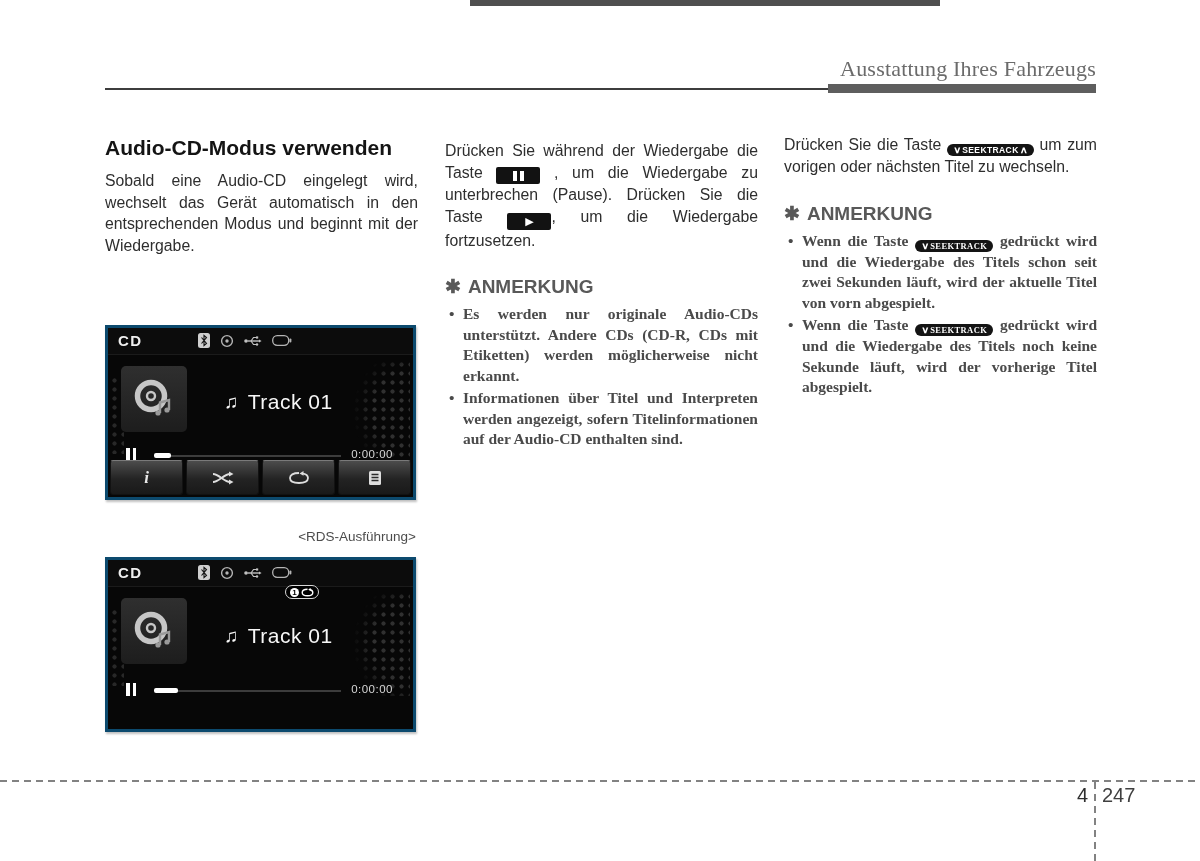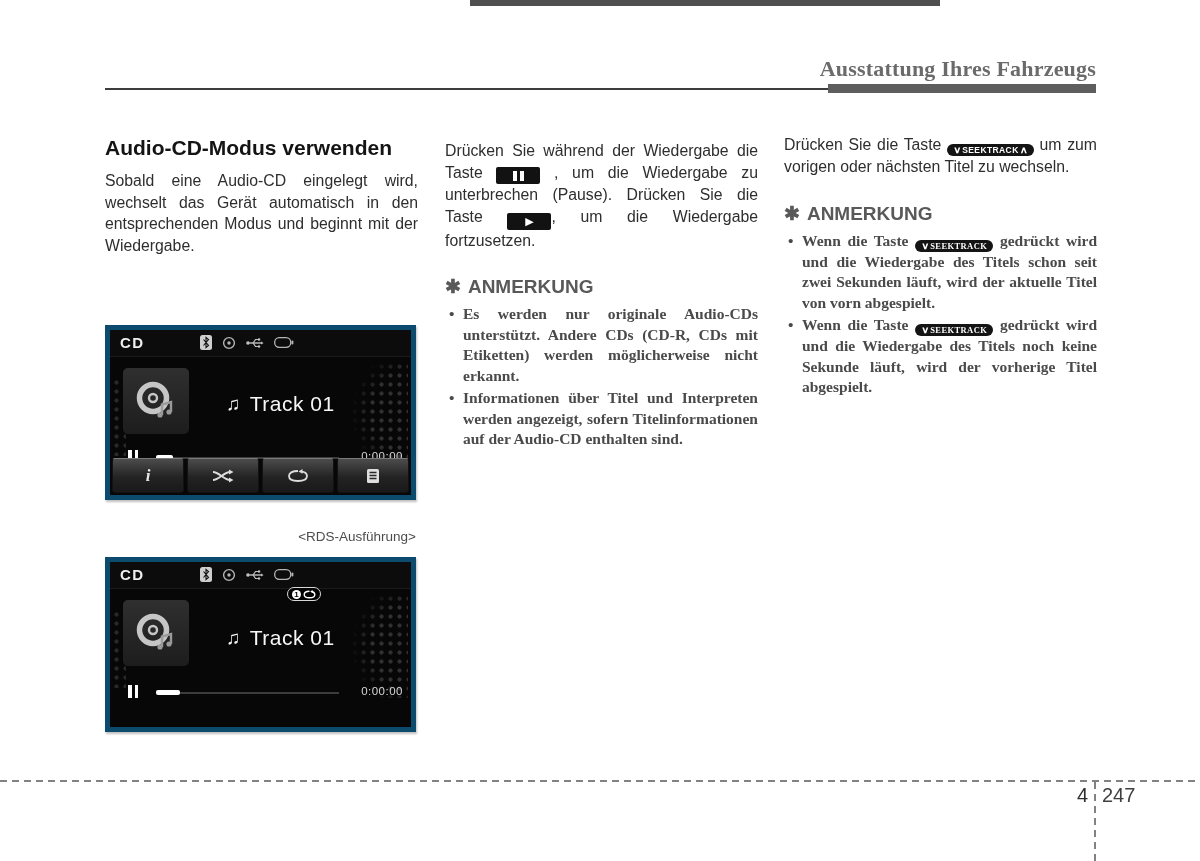--- a/index.html
+++ b/index.html
@@ -3,21 +3,21 @@
 <meta charset="utf-8">
 <style>
   html,body { margin:0; padding:0; }
   body { width:1200px; height:861px; background:#ffffff; position:relative;
          font-family:"Liberation Sans", sans-serif; overflow:hidden; }
   .abs { position:absolute; }
 
   
   .top-crop-bar { left:470px; top:0; width:470px; height:6px; background:#4f4f4f; }
   .header-title { top:56px; right:104px; font-family:"Liberation Serif", serif;
-                  font-size:22px; color:#6b6b6b; letter-spacing:.2px;font-weight:bold; }
+                  font-size:22px; color:#6b6b6b; letter-spacing:.2px; }
   .header-rule  { left:105px; top:88px; width:733px; height:2px; background:#3d3d3d; }
   .header-bar   { left:828px; top:84px; width:268px; height:9px; background:#5e5e5e; }
 
   
   .col { position:absolute; width:313px; }
   .col-left   { left:105px; top:130px; }
   .col-middle { left:445px; top:130px; }
   .col-right  { left:784px; top:130px; }
 
   h1.sec { margin:6px 0 0 0; font-size:21px; font-weight:bold; color:#141414; }
@@ -48,21 +48,21 @@
   .note-ast { font-size:19px; }
   ul.note-list { margin:6px 0 0 0; padding:0 0 0 4px; list-style:none; }
   ul.note-list li { position:relative; padding-left:14px; margin-top:2px;
                     font-family:"Liberation Serif", serif; font-weight:bold;
                     font-size:15.5px; line-height:20.5px; color:#4a4a4a;
                     text-align:justify; }
   ul.note-list li > .blt { position:absolute; left:0; top:0; }
 
   
   .radio { position:absolute; left:0; width:311px; height:175px; background:#070707;
-           border:5px solid #0c4a6e; box-sizing:border-box; box-shadow:1px 2px 2px rgba(0,0,0,.25); }
+           border:3px solid #0c4a6e; box-sizing:border-box; box-shadow:1px 2px 2px rgba(0,0,0,.25); }
   .radio-1 { top:195px; }   
   .radio-2 { top:427px; }   
   .caption { position:absolute; left:0; top:399px; width:311px; text-align:right;
              font-size:13.5px; color:#4c4c4c; }
 
   .r-status { position:absolute; top:0; left:0; right:0; height:26px; background:#0c0c0c;
               border-bottom:1px solid #1b1b1b; }
   .r-src { position:absolute; left:10px; top:4px; font-size:15px; font-weight:bold;
            color:#efefef; letter-spacing:1.5px; }
   .r-icons { position:absolute; left:90px; top:5px; display:flex; gap:10px; align-items:center; }
@@ -88,21 +88,21 @@
   .r1-num { background:#fff; color:#000; width:9px; height:9px; border-radius:50%;
             font-size:8px; font-weight:bold; line-height:9px; text-align:center; }
 
   .r-prog { position:absolute; left:0; right:0; top:118px; height:20px; }
   .radio-2 .r-prog { top:121px; }
   .pause-bars { position:absolute; left:18px; top:2px; display:flex; gap:3px; }
   .pause-bars span { width:3.5px; height:13px; background:#fff; }
   .prog-seg  { position:absolute; left:46px; top:7px; width:17px; height:5px; background:#fff; border-radius:2px; }
   .radio-2 .prog-seg { width:24px; }
   .prog-line { position:absolute; left:48px; right:72px; top:9px; height:2px; background:#3c3c3c; }
-  .r-time { position:absolute; right:8px; top:2px; font-size:11.5px; color:#d6d6d6; letter-spacing:.5px; }
+  .r-time { position:absolute; right:20px; top:2px; font-size:11.5px; color:#d6d6d6; letter-spacing:.5px; }
 
   .r-btns { position:absolute; left:2px; right:2px; bottom:2px; height:35px; display:flex; gap:3px; }
   .r-btn { flex:1; background:linear-gradient(#4c4c4c,#232323 55%,#191919);
            border:1px solid #121212; border-top-color:#7a7a7a; border-radius:3px;
            display:flex; align-items:center; justify-content:center; color:#e2e2e2;
            font-size:13px; }
   .i-info { font-family:"Liberation Serif", serif; font-style:italic; font-weight:bold;
             font-size:17px; color:#e8e8e8; }
 
   

